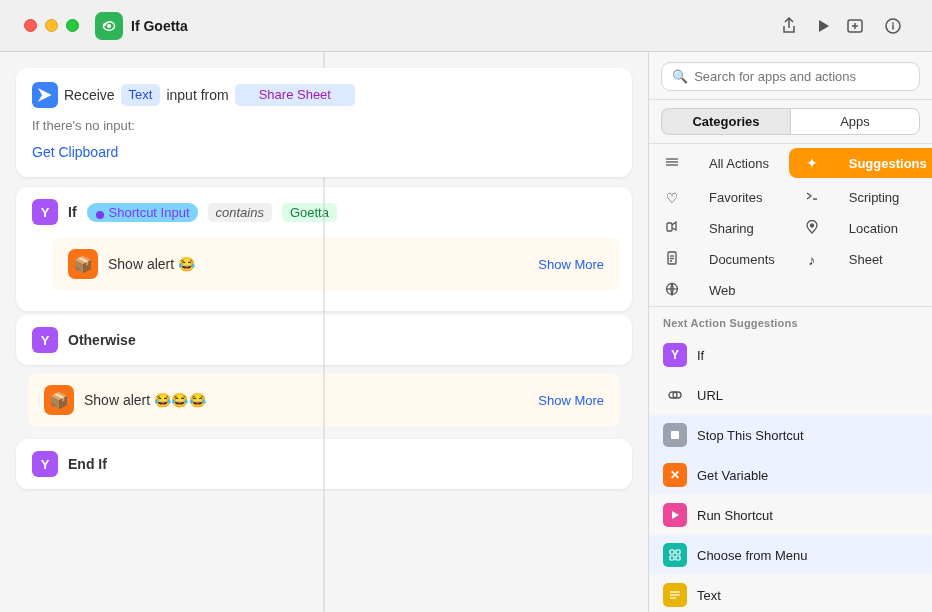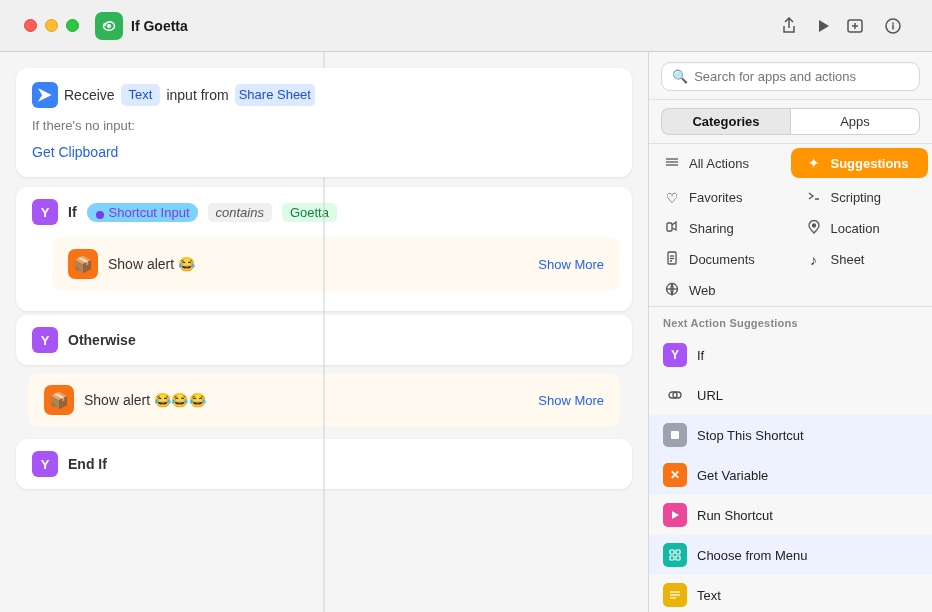--- a/index.html
+++ b/index.html
@@ -149,22 +149,22 @@
     .badge-blue {
       background: #dbeafe;
       color: #1d4ed8;
       padding: 1px 8px;
       border-radius: 5px;
       font-size: 13px;
       font-weight: 500;
     }
     .badge-blue-dark {
       background: #dbeafe;
-      color: #1d4ed8;
-      padding: 1px 4px;
+      color: #a21caf;
+      padding: 1px 24px;
       border-radius: 5px;
       font-size: 13px;
       font-weight: 500;
     }
     .no-input-label {
       font-size: 13px;
       color: #777;
       margin-top: 8px;
     }
     .get-clipboard-link {
@@ -379,21 +379,21 @@
       color: #333;
       cursor: pointer;
       border-radius: 0;
     }
     .cat-icon {
       font-size: 14px;
       width: 18px;
       text-align: center;
       flex-shrink: 0;
     }
-    .cat-label { font-size: 13px; }
+    .cat-label { font-size: 13px; margin-left: 20px; }
 
     .next-actions-section {
       flex: 1;
       overflow-y: auto;
       padding: 0;
     }
     .next-actions-header {
       font-size: 11px;
       color: #888;
       font-weight: 600;

